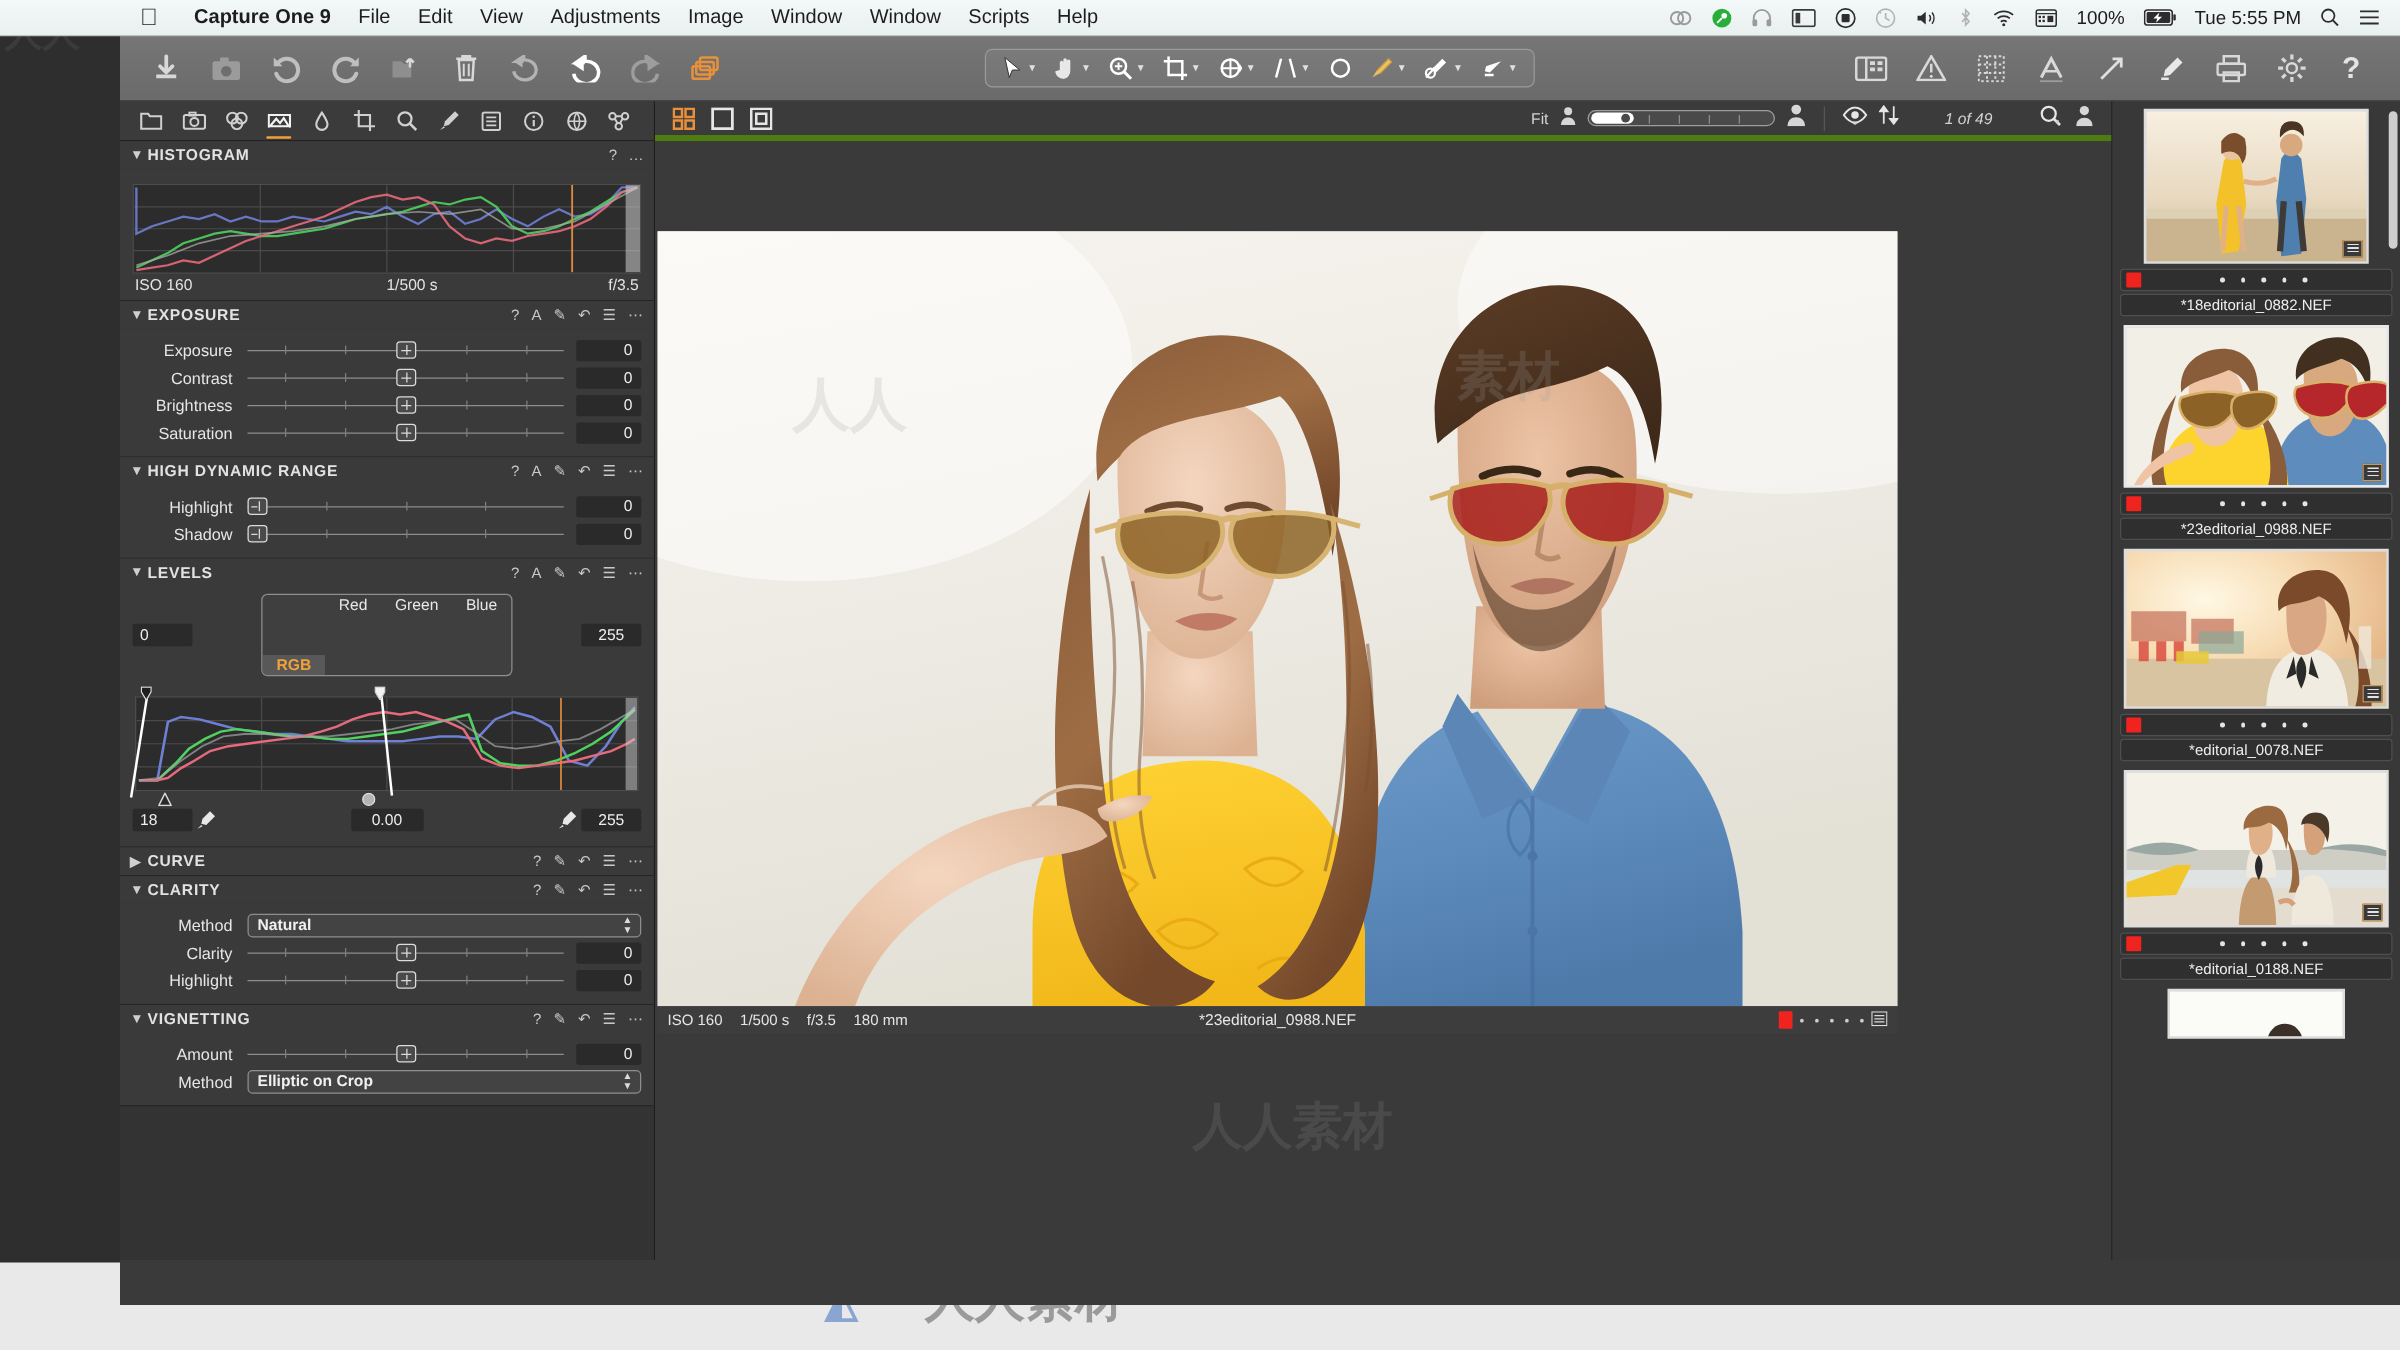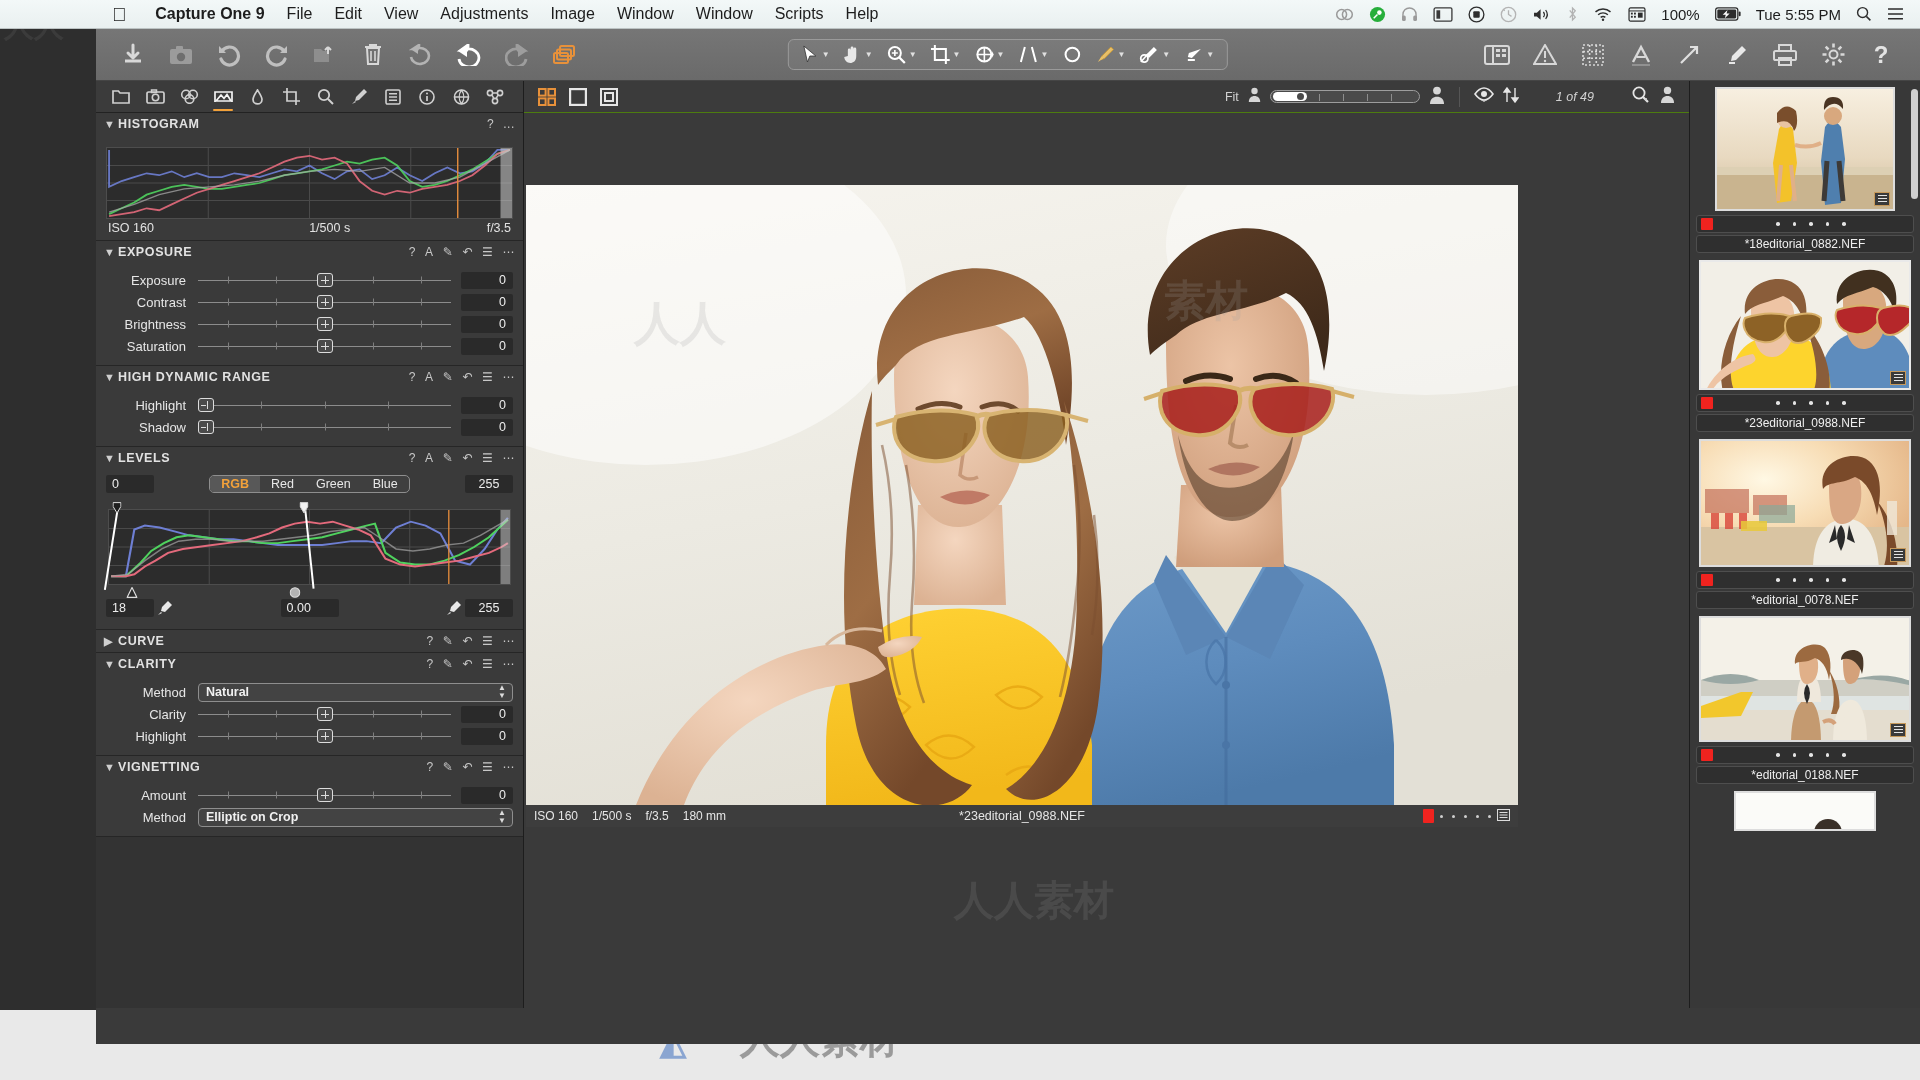--- a/index.html
+++ b/index.html
@@ -120,42 +120,42 @@
   .exifrow .c { flex:1; text-align:right; }
 
   
   .lv-top { display:flex; align-items:center; padding:4px 10px 2px 10px; }
   .numbox { width:48px; height:18px; background:#2a2a2a; border-radius:2px;
             color:#ededed; font-size:12.5px; line-height:18px; padding:0 6px; }
   .numbox.r { text-align:center; }
   .segwrap { margin:0 auto; display:flex; border:1px solid #8e8e8e; border-radius:5px;
              overflow:hidden; background:#3f3f3f; }
   .seg { padding:1px 11px; font-size:12.5px; color:#e8e8e8; }
-  .seg.on { background:#585858; color:#f2a13a; font-weight:bold; }
+  .seg.on { background:#585858; color:#f2a13a; font-weight:bold;margin-top:48px; }
   .lv-graph { margin:4px 12px 0 12px; height:96px; position:relative; }
   .lv-inner { position:absolute; left:0; right:0; top:10px; bottom:10px;
               background:#2c2c2c; border:1px solid #4d4d4d; overflow:hidden;}
   .handle-top { position:absolute; width:9px; height:11px; top:0;
                 transform:translateX(-50%); }
   .handle-bot { position:absolute; width:11px; height:11px; bottom:0;
                 transform:translateX(-50%); }
   .lv-line { position:absolute; background:#fff; width:2px; transform-origin:top; }
   .lv-bottom { display:flex; align-items:center; padding:4px 10px 4px 10px; gap:0; }
   .eyed { width:22px; color:#e0e0e0; display:flex; justify-content:center; }
 
   .selbox { flex:1; height:19px; background:#434343; border:1px solid #8e8e8e;
             border-radius:4px; display:flex; align-items:center; padding:0 7px;
             font-size:12.5px; color:#f0f0f0; position:relative; font-weight:bold;}
   .selbox .arrows { position:absolute; right:6px; font-size:8px; line-height:8px;
                     color:#dcdcdc; display:flex; flex-direction:column; }
 
   
   #center { flex:1; background:#3a3a3a; display:flex; flex-direction:column;
             border-right:1px solid #1d1d1d; }
-  #viewbar { height:32px; background:#3b3b3b; border-bottom:1px solid #4d7c0f;
+  #viewbar { height:32px; background:#3b3b3b; border-bottom:5px solid #4d7c0f;
              display:flex; align-items:center; padding-left:12px; gap:9px; }
   .vb-ico { width:22px; height:20px; display:flex; align-items:center;
             justify-content:center; }
   .vb-right { margin-left:auto; display:flex; align-items:center; height:32px; }
   .vb-grp { display:flex; align-items:center; gap:9px; padding:0 14px; height:20px; }
   .vb-sep { width:1px; height:20px; background:#565656; }
   .zoomslider { position:relative; width:150px; height:13px;
                 background:#4a4a4a; border:1px solid #9d9d9d; border-radius:7px; }
   .zoomslider .tk { position:absolute; top:3px; width:1px; height:7px; background:#8d8d8d;}
   .zoomslider .kn { position:absolute; left:2px; top:1px; width:34px; height:9px;
@@ -829,21 +829,21 @@
 
             <div class="lv-bottom">
               <span class="numbox">18</span>
               <span class="eyed">
                 <svg width="16" height="16" viewBox="0 0 16 16">
                     <path d="M11 1l4 4-7 7-4-1 1-4z" fill="#e8e8e8"></path>
                     <path d="M4 12l-3 3 4-2z" fill="#e8e8e8"></path>
                   </svg>
                 </span>
               <span style="flex:1"></span>
-              <span class="numbox" style="width:58px; text-align:left;">0.00</span>
+              <span class="numbox" style="width:58px; text-align:center;">0.00</span>
               <span style="flex:1"></span>
               <span class="eyed">
                 <svg width="16" height="16" viewBox="0 0 16 16">
                     <path d="M11 1l4 4-7 7-4-1 1-4z" fill="#e8e8e8"></path>
                     <path d="M4 12l-3 3 4-2z" fill="#e8e8e8"></path>
                   </svg>
                 </span>
               <span class="numbox r">255</span>
             </div>
           </div>

